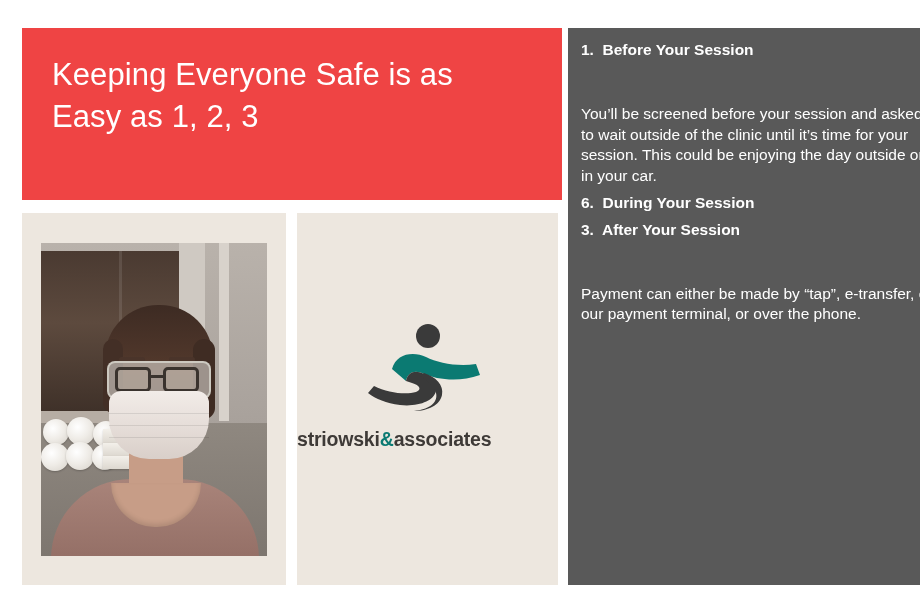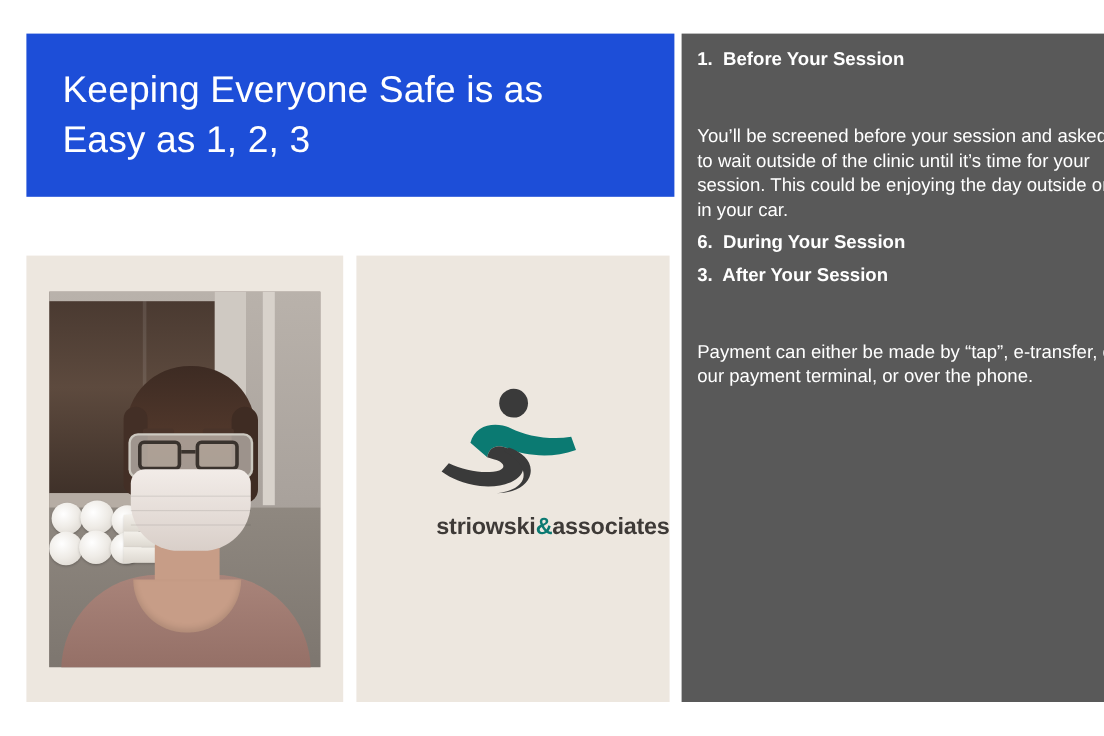--- a/index.html
+++ b/index.html
@@ -19,22 +19,22 @@
     height: 613px;
     background: #ffffff;
   }
 
   
   .title-banner {
     position: absolute;
     left: 22px;
     top: 28px;
     width: 540px;
-    height: 136px;
-    background: #1d4ed8;
+    height: 172px;
+    background: #ef4444;
     box-sizing: border-box;
     padding: 26px 34px 0 30px;
   }
   .title-text {
     color: #ffffff;
     font-size: 31px;
     line-height: 1.35;
     font-weight: 400;
     letter-spacing: 0.1px;
     white-space: pre-line;
@@ -221,21 +221,21 @@
     top: 213px;
     width: 261px;
     height: 372px;
     background: #ede7df;
   }
   .logo-inner {
     position: absolute;
     left: 0;
     top: 110px;
     width: 100%;
-    text-align: right;
+    text-align: left;
   }
   .logo-mark {
     width: 132px;
     height: 96px;
     display: block;
     margin: 0 auto 10px auto;
   }
   .logo-name {
     font-size: 19.5px;
     font-weight: 700;

